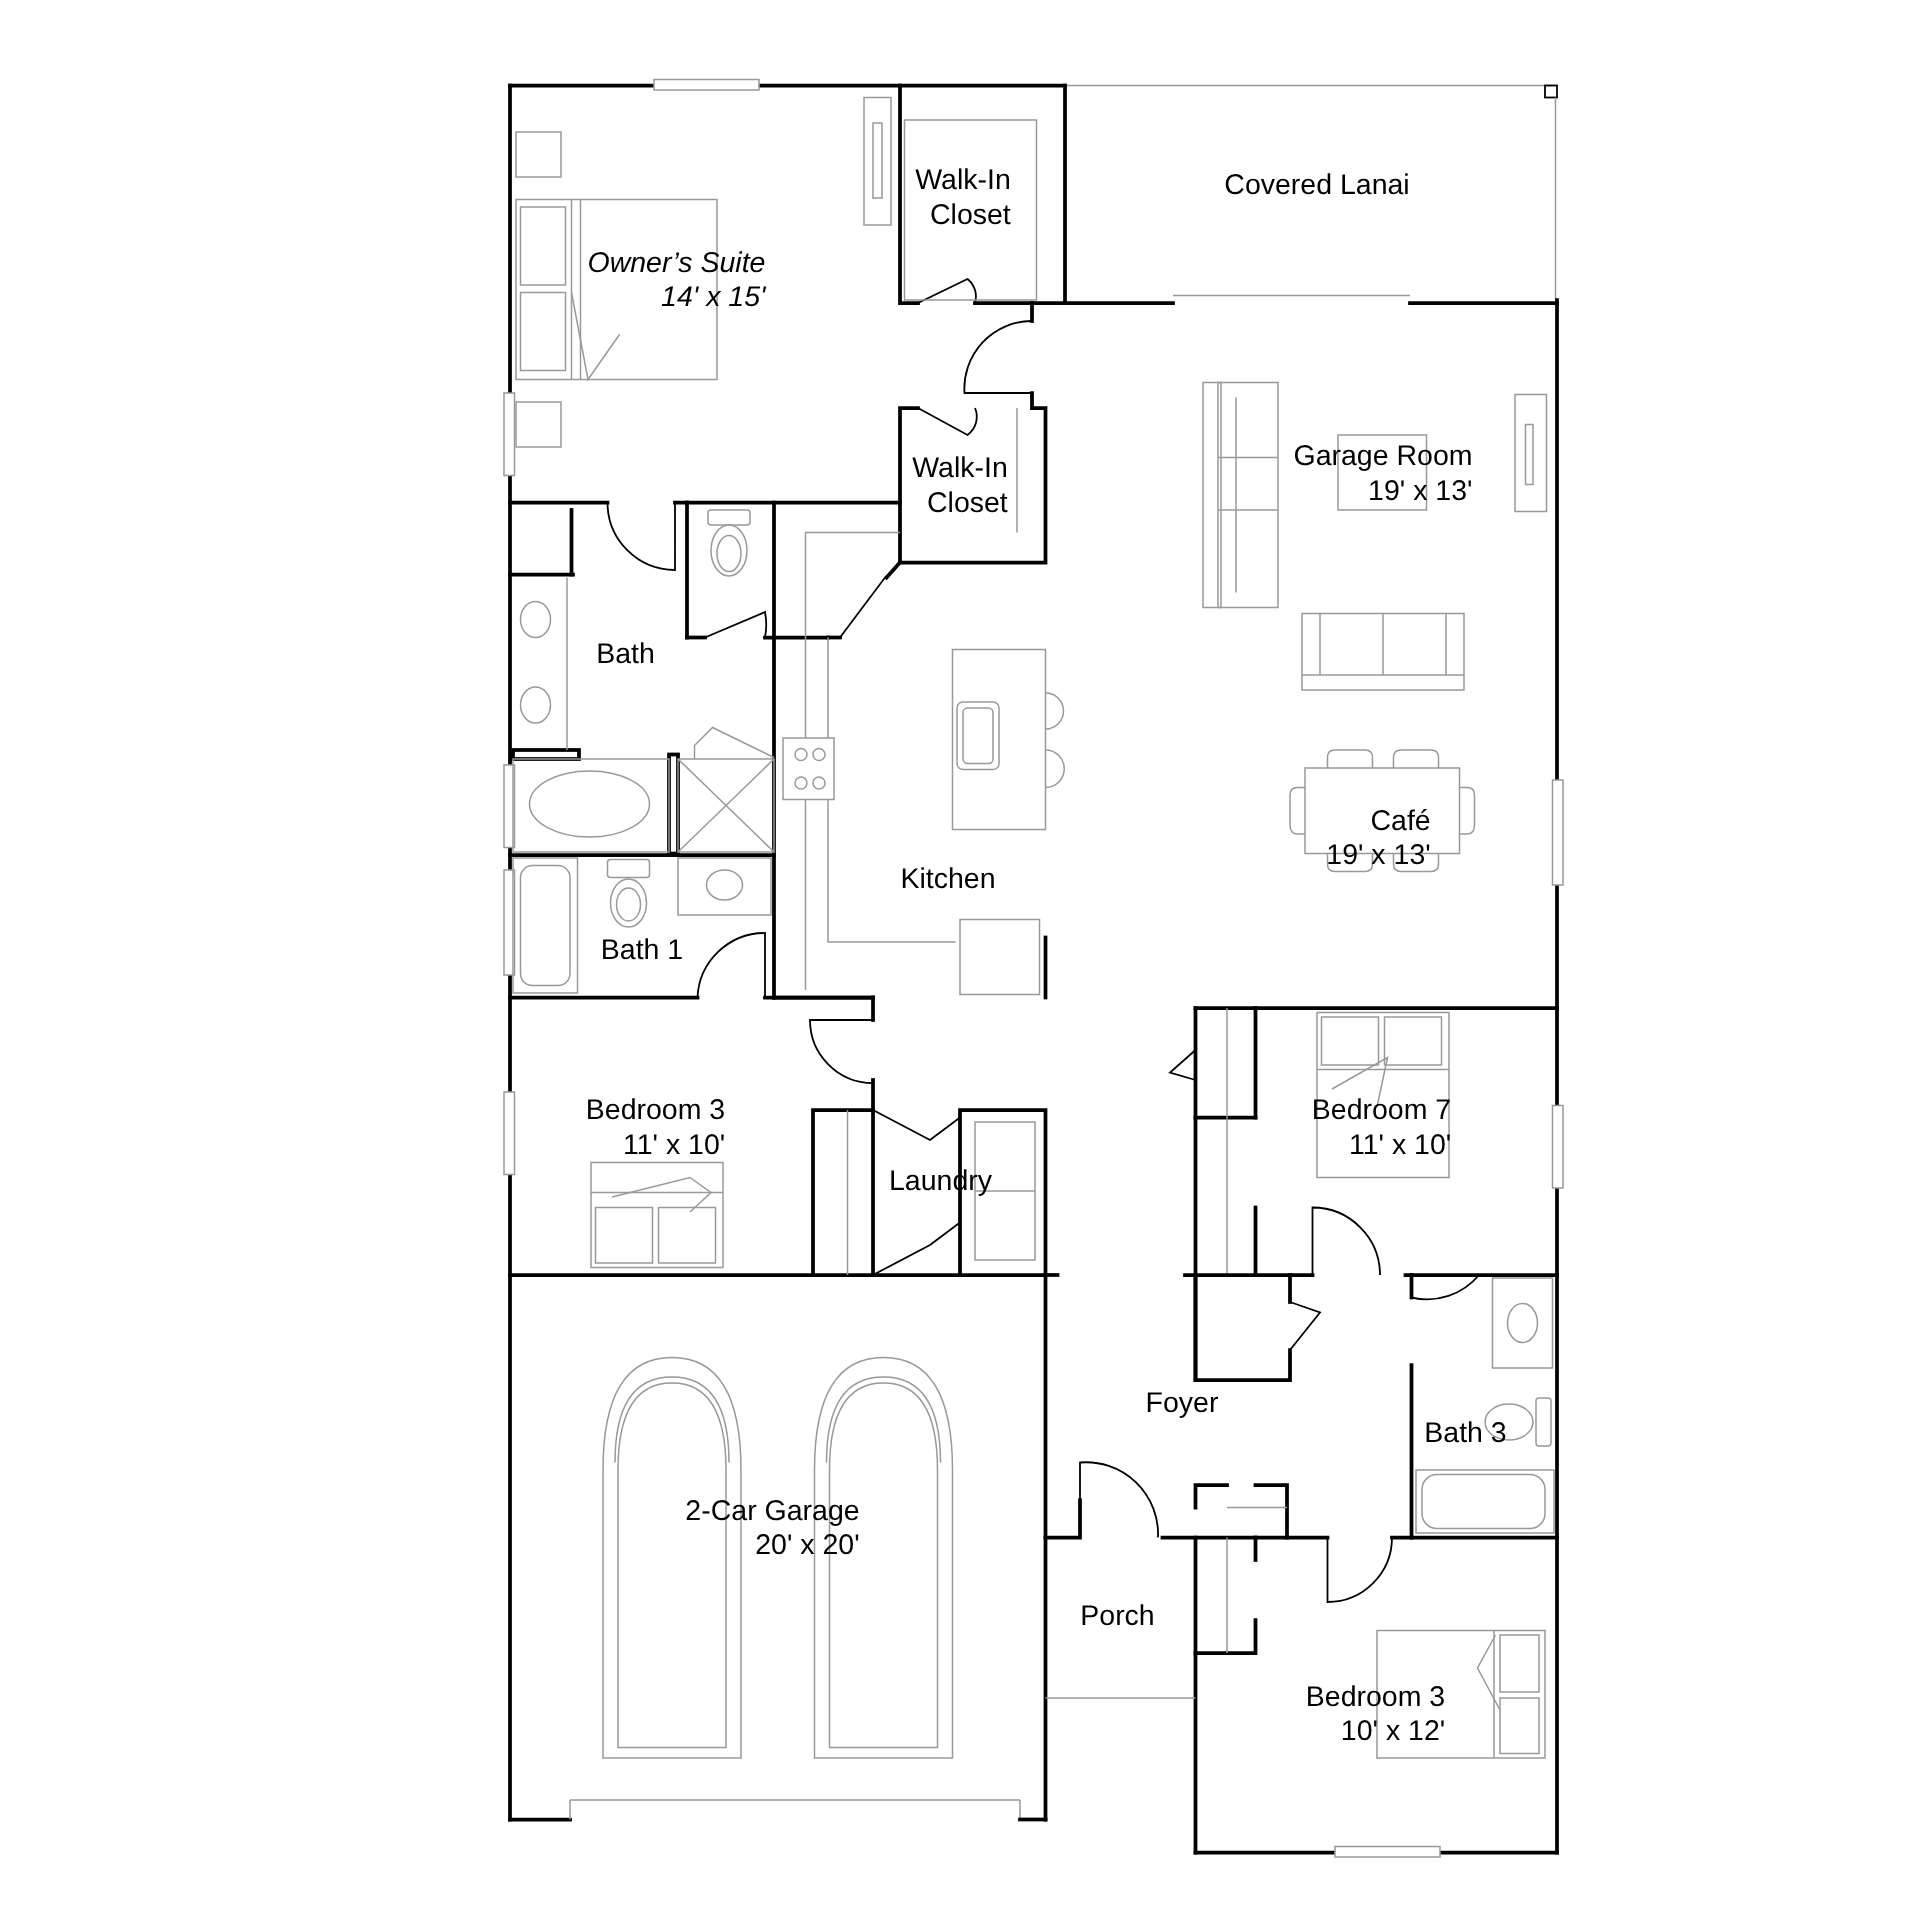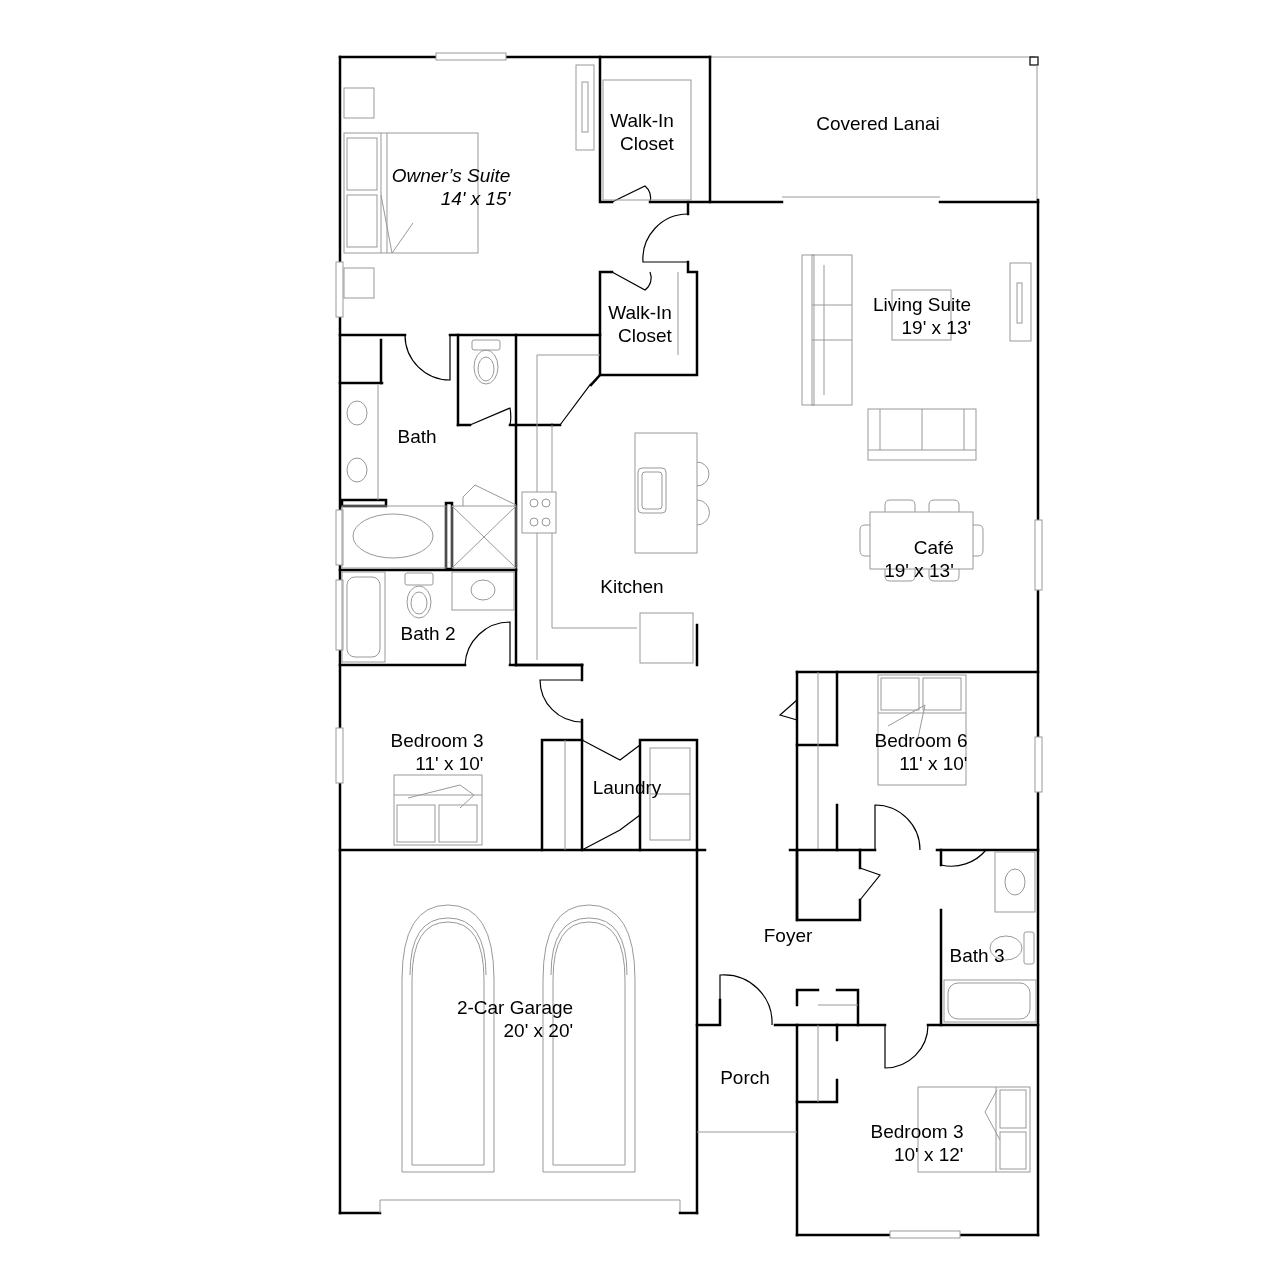--- a/index.html
+++ b/index.html
@@ -291,45 +291,45 @@
   <div>Closet</div>
 </div>
 <div class="lbl" style="left:878px; top:112px;">
   <div>Covered Lanai</div>
 </div>
 <div class="lbl" style="left:640px; top:301px;">
   <div>Walk-In</div>
   <div>Closet</div>
 </div>
 <div class="lbl" style="left:922px; top:293px;">
-  <div>Living Suite</div>
+  <div>Garage Room</div>
   <div>19' x 13'</div>
 </div>
 <div class="lbl" style="left:417px; top:425px;">
   <div>Bath</div>
 </div>
 <div class="lbl" style="left:632px; top:575px;">
   <div>Kitchen</div>
 </div>
 <div class="lbl" style="left:880px; top:536px;margin-left:39px;">
   <div>Café</div>
   <div>19' x 13'</div>
 </div>
 <div class="lbl" style="left:428px; top:622px;">
-  <div>Bath 2</div>
+  <div>Bath 1</div>
 </div>
 <div class="lbl" style="left:437px; top:729px;">
   <div>Bedroom 3</div>
   <div>11' x 10'</div>
 </div>
 <div class="lbl" style="left:627px; top:776px;">
   <div>Laundry</div>
 </div>
 <div class="lbl" style="left:921px; top:729px;">
-  <div>Bedroom 6</div>
+  <div>Bedroom 7</div>
   <div>11' x 10'</div>
 </div>
 <div class="lbl" style="left:977px; top:916px;margin-top:28px;">
   <div>Bath 3</div>
 </div>
 <div class="lbl" style="left:746px; top:924px;margin-left:42px;">
   <div>Foyer</div>
 </div>
 <div class="lbl" style="left:515px; top:996px;">
   <div>2-Car Garage</div>

